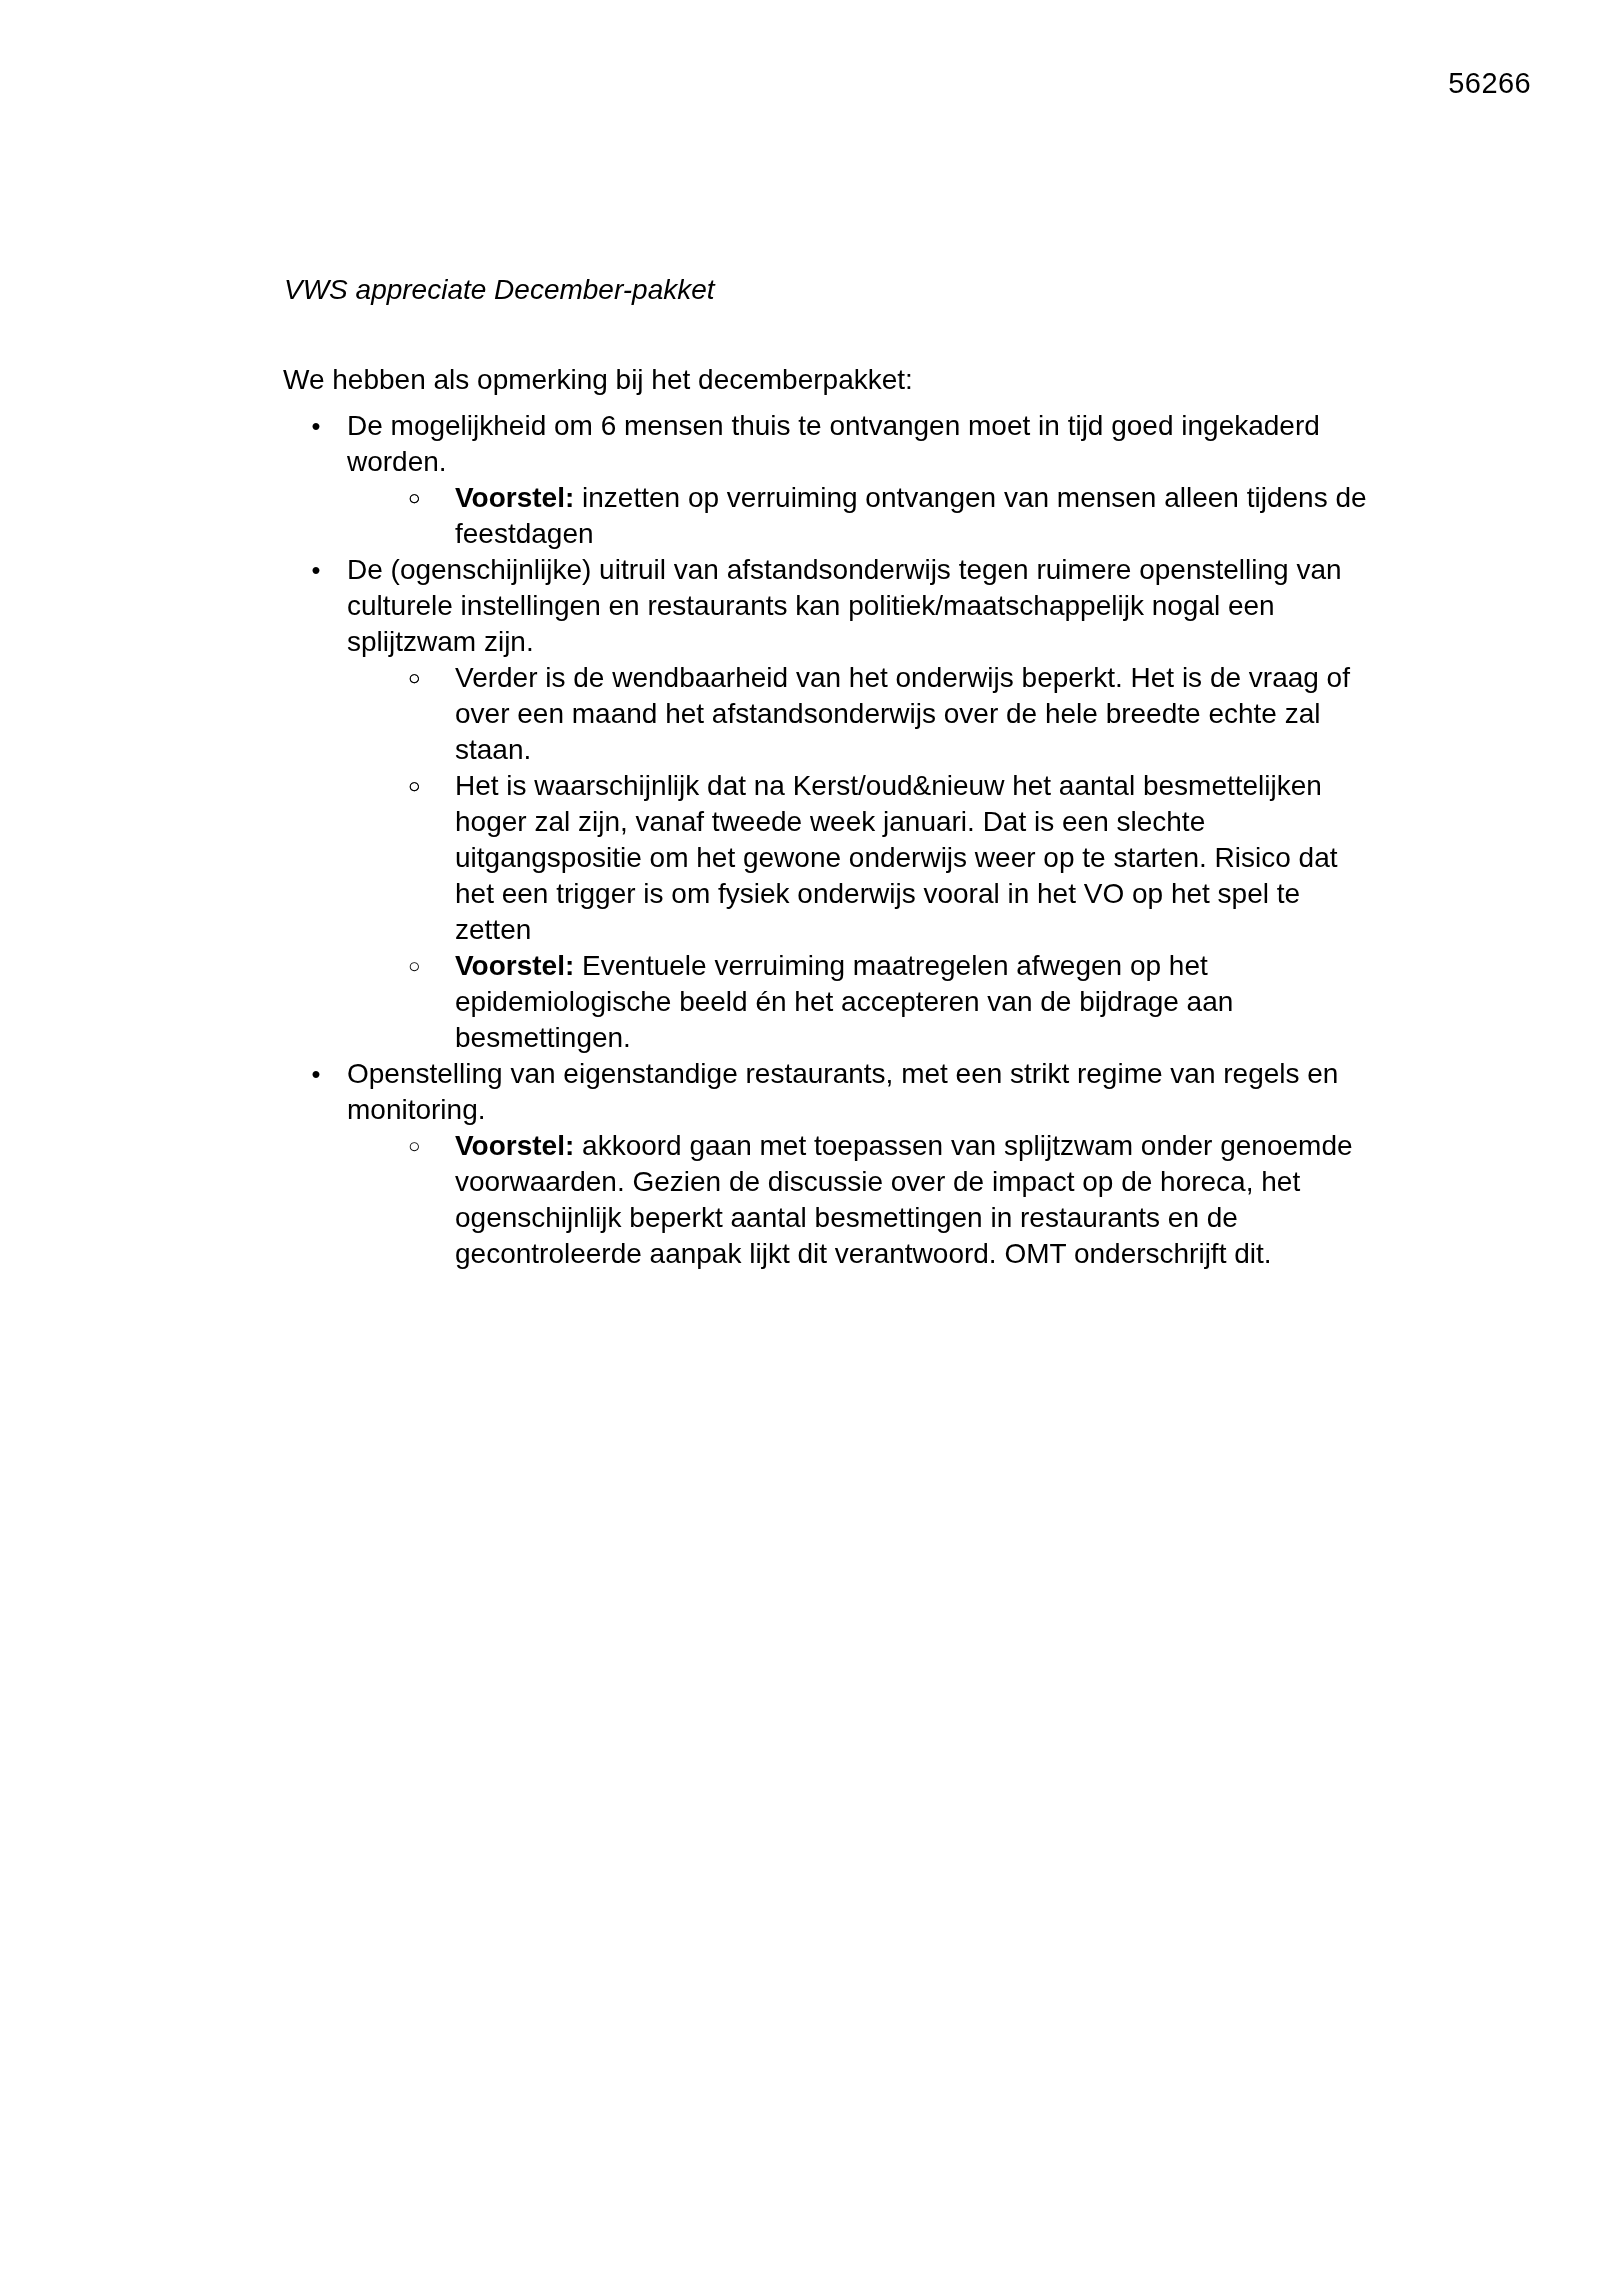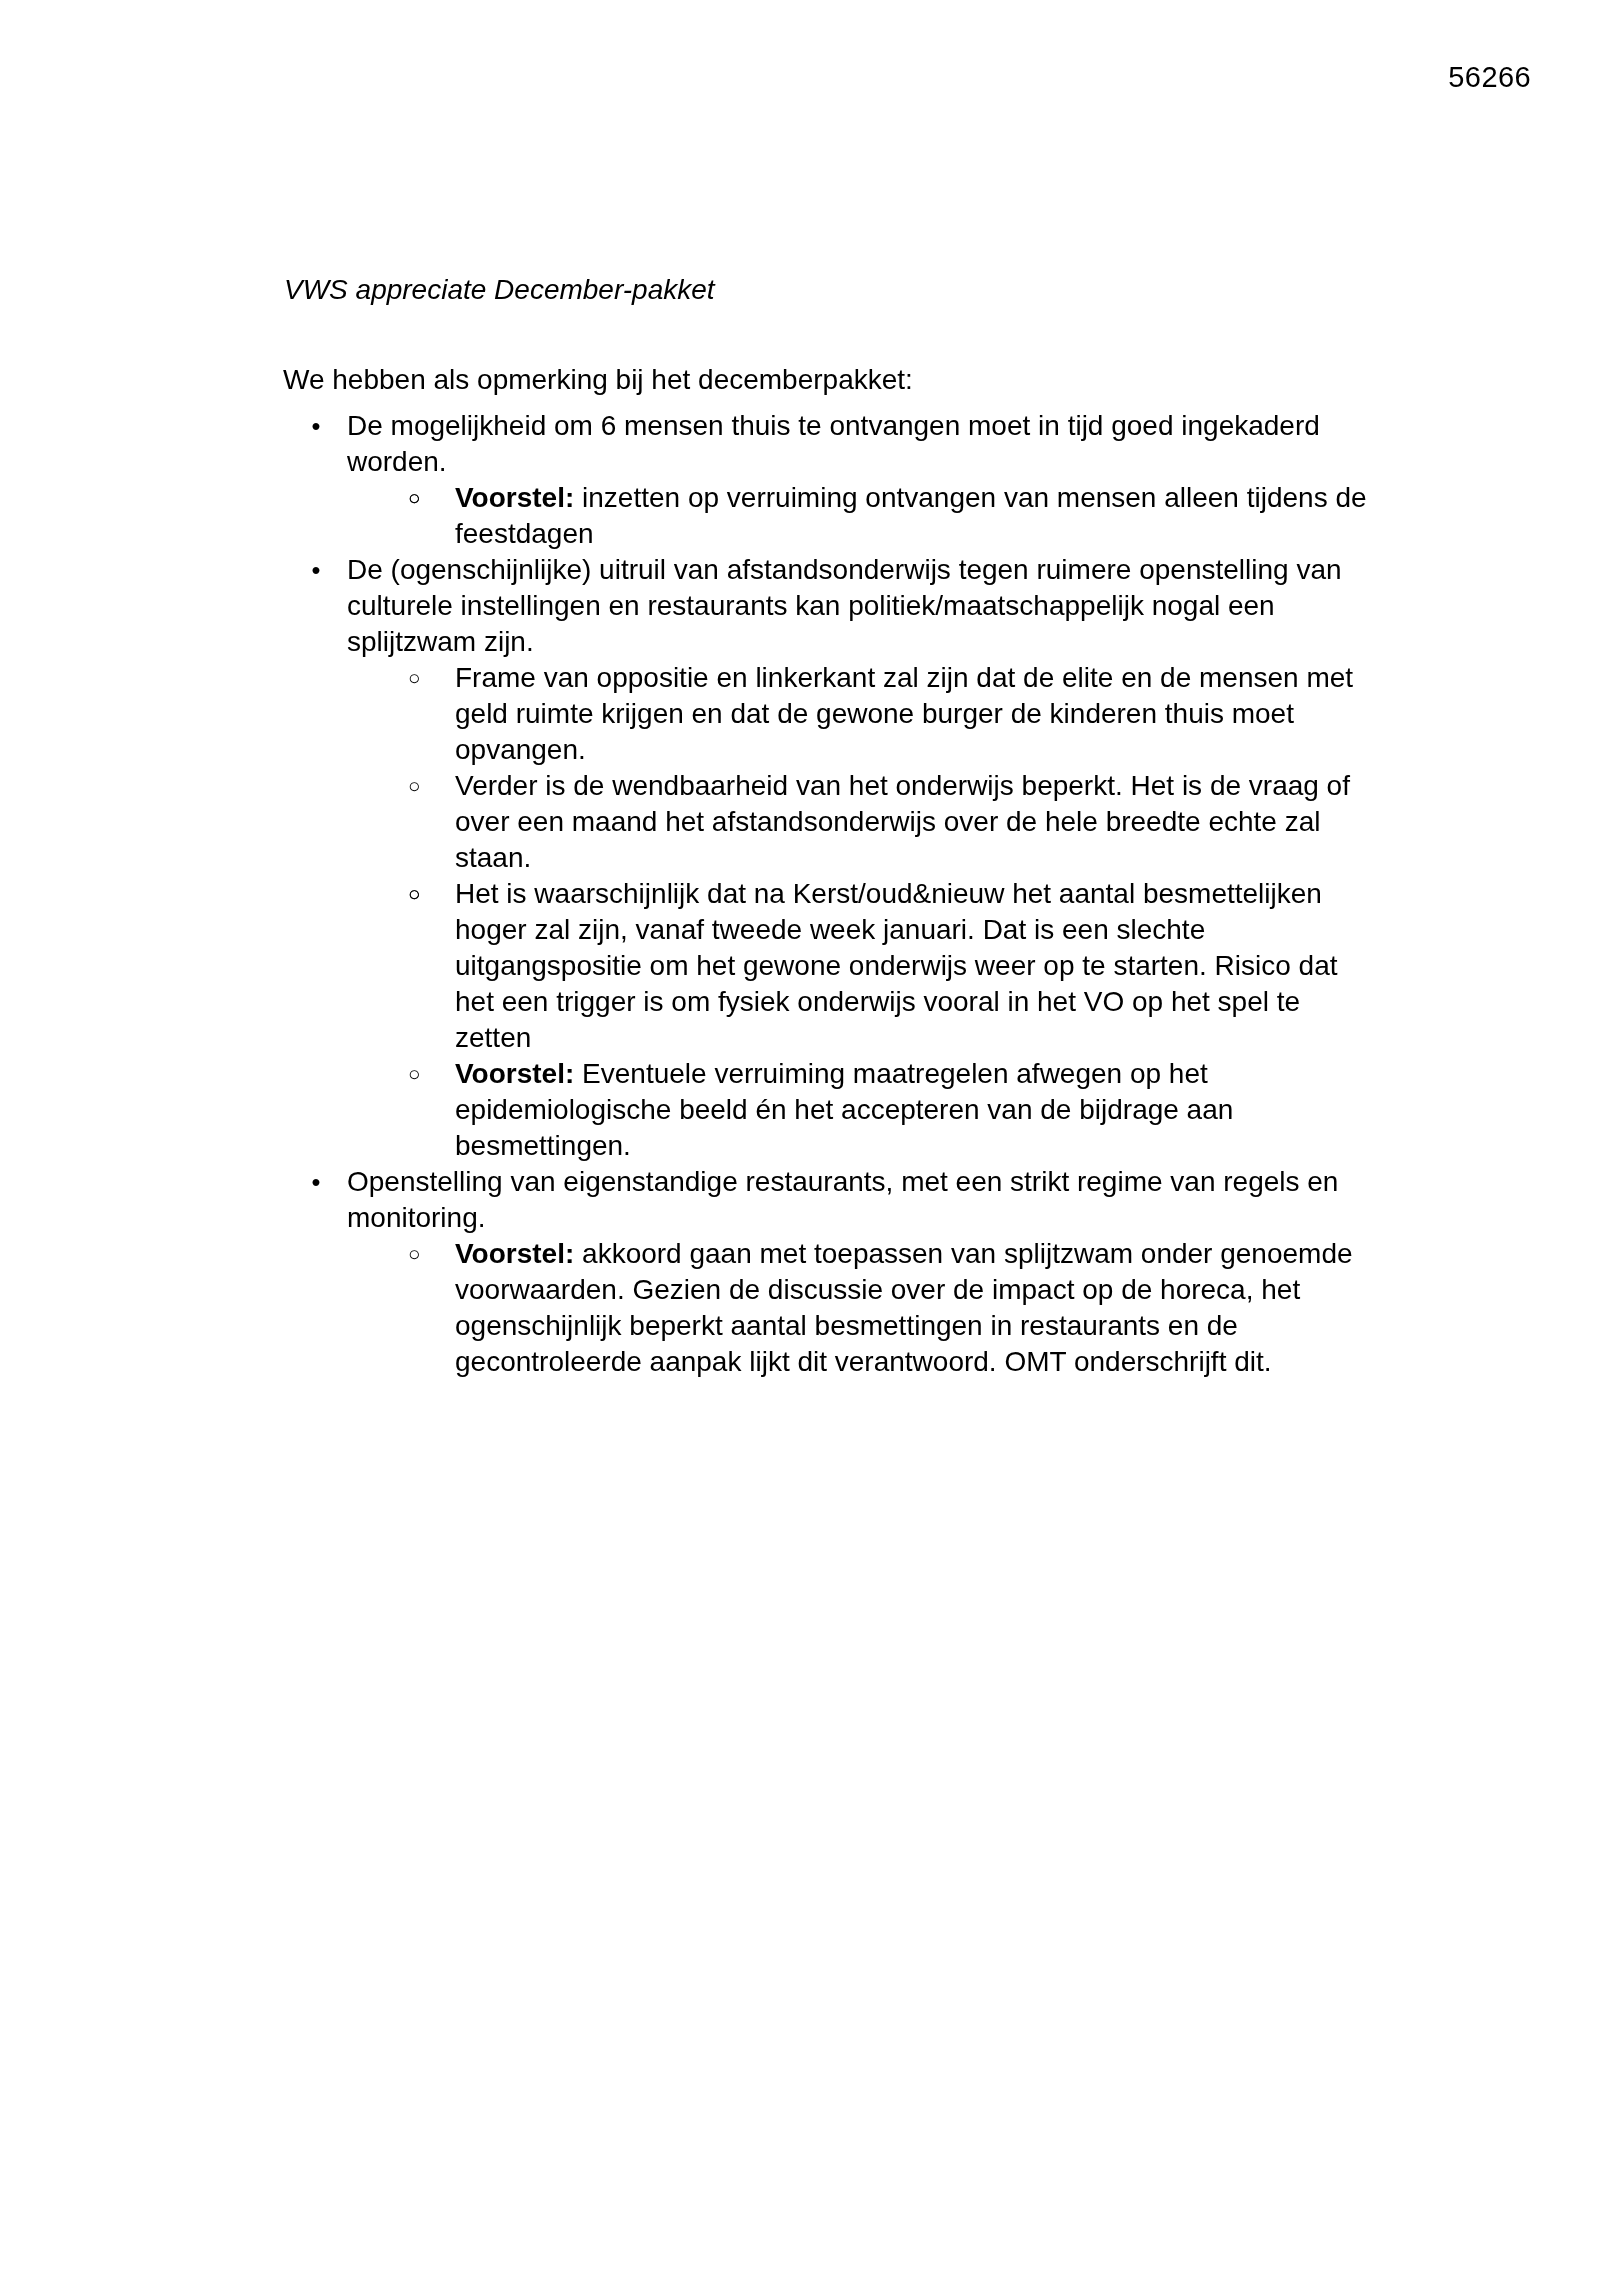--- a/index.html
+++ b/index.html
@@ -16,21 +16,21 @@
     width: 1621px;
     height: 2292px;
     background: #ffffff;
     overflow: hidden;
     box-sizing: border-box;
   }
 
   
   .page-number {
     position: absolute;
-    top: 61px;
+    top: 67px;
     right: 90px;
     font-size: 29px;
     letter-spacing: 0.4px;
     color: #000;
     white-space: nowrap;
   }
 
   
   .content {
     position: absolute;
@@ -132,21 +132,20 @@
           </li>
         </ul>
       </li>
 
       <li>
         <span class="bullet">•</span>
         <span class="para">De (ogenschijnlijke) uitruil van afstandsonderwijs tegen ruimere openstelling van culturele instellingen en restaurants kan politiek/maatschappelijk nogal een splijtzwam zijn.</span>
         <ul class="lvl2">
           <li>
             <span class="bullet-o">○</span>
-            <span class="txt">Frame van oppositie en linkerkant zal zijn dat de elite en de mensen met geld ruimte krijgen en dat de gewone burger de kinderen thuis moet opvangen.</span>
           </li>
           <li>
             <span class="bullet-o">○</span>
             <span class="txt">Verder is de wendbaarheid van het onderwijs beperkt. Het is de vraag of over een maand het afstandsonderwijs over de hele breedte echte zal staan.</span>
           </li>
           <li>
             <span class="bullet-o">○</span>
           </li>
           <li>
             <span class="bullet-o">○</span>

